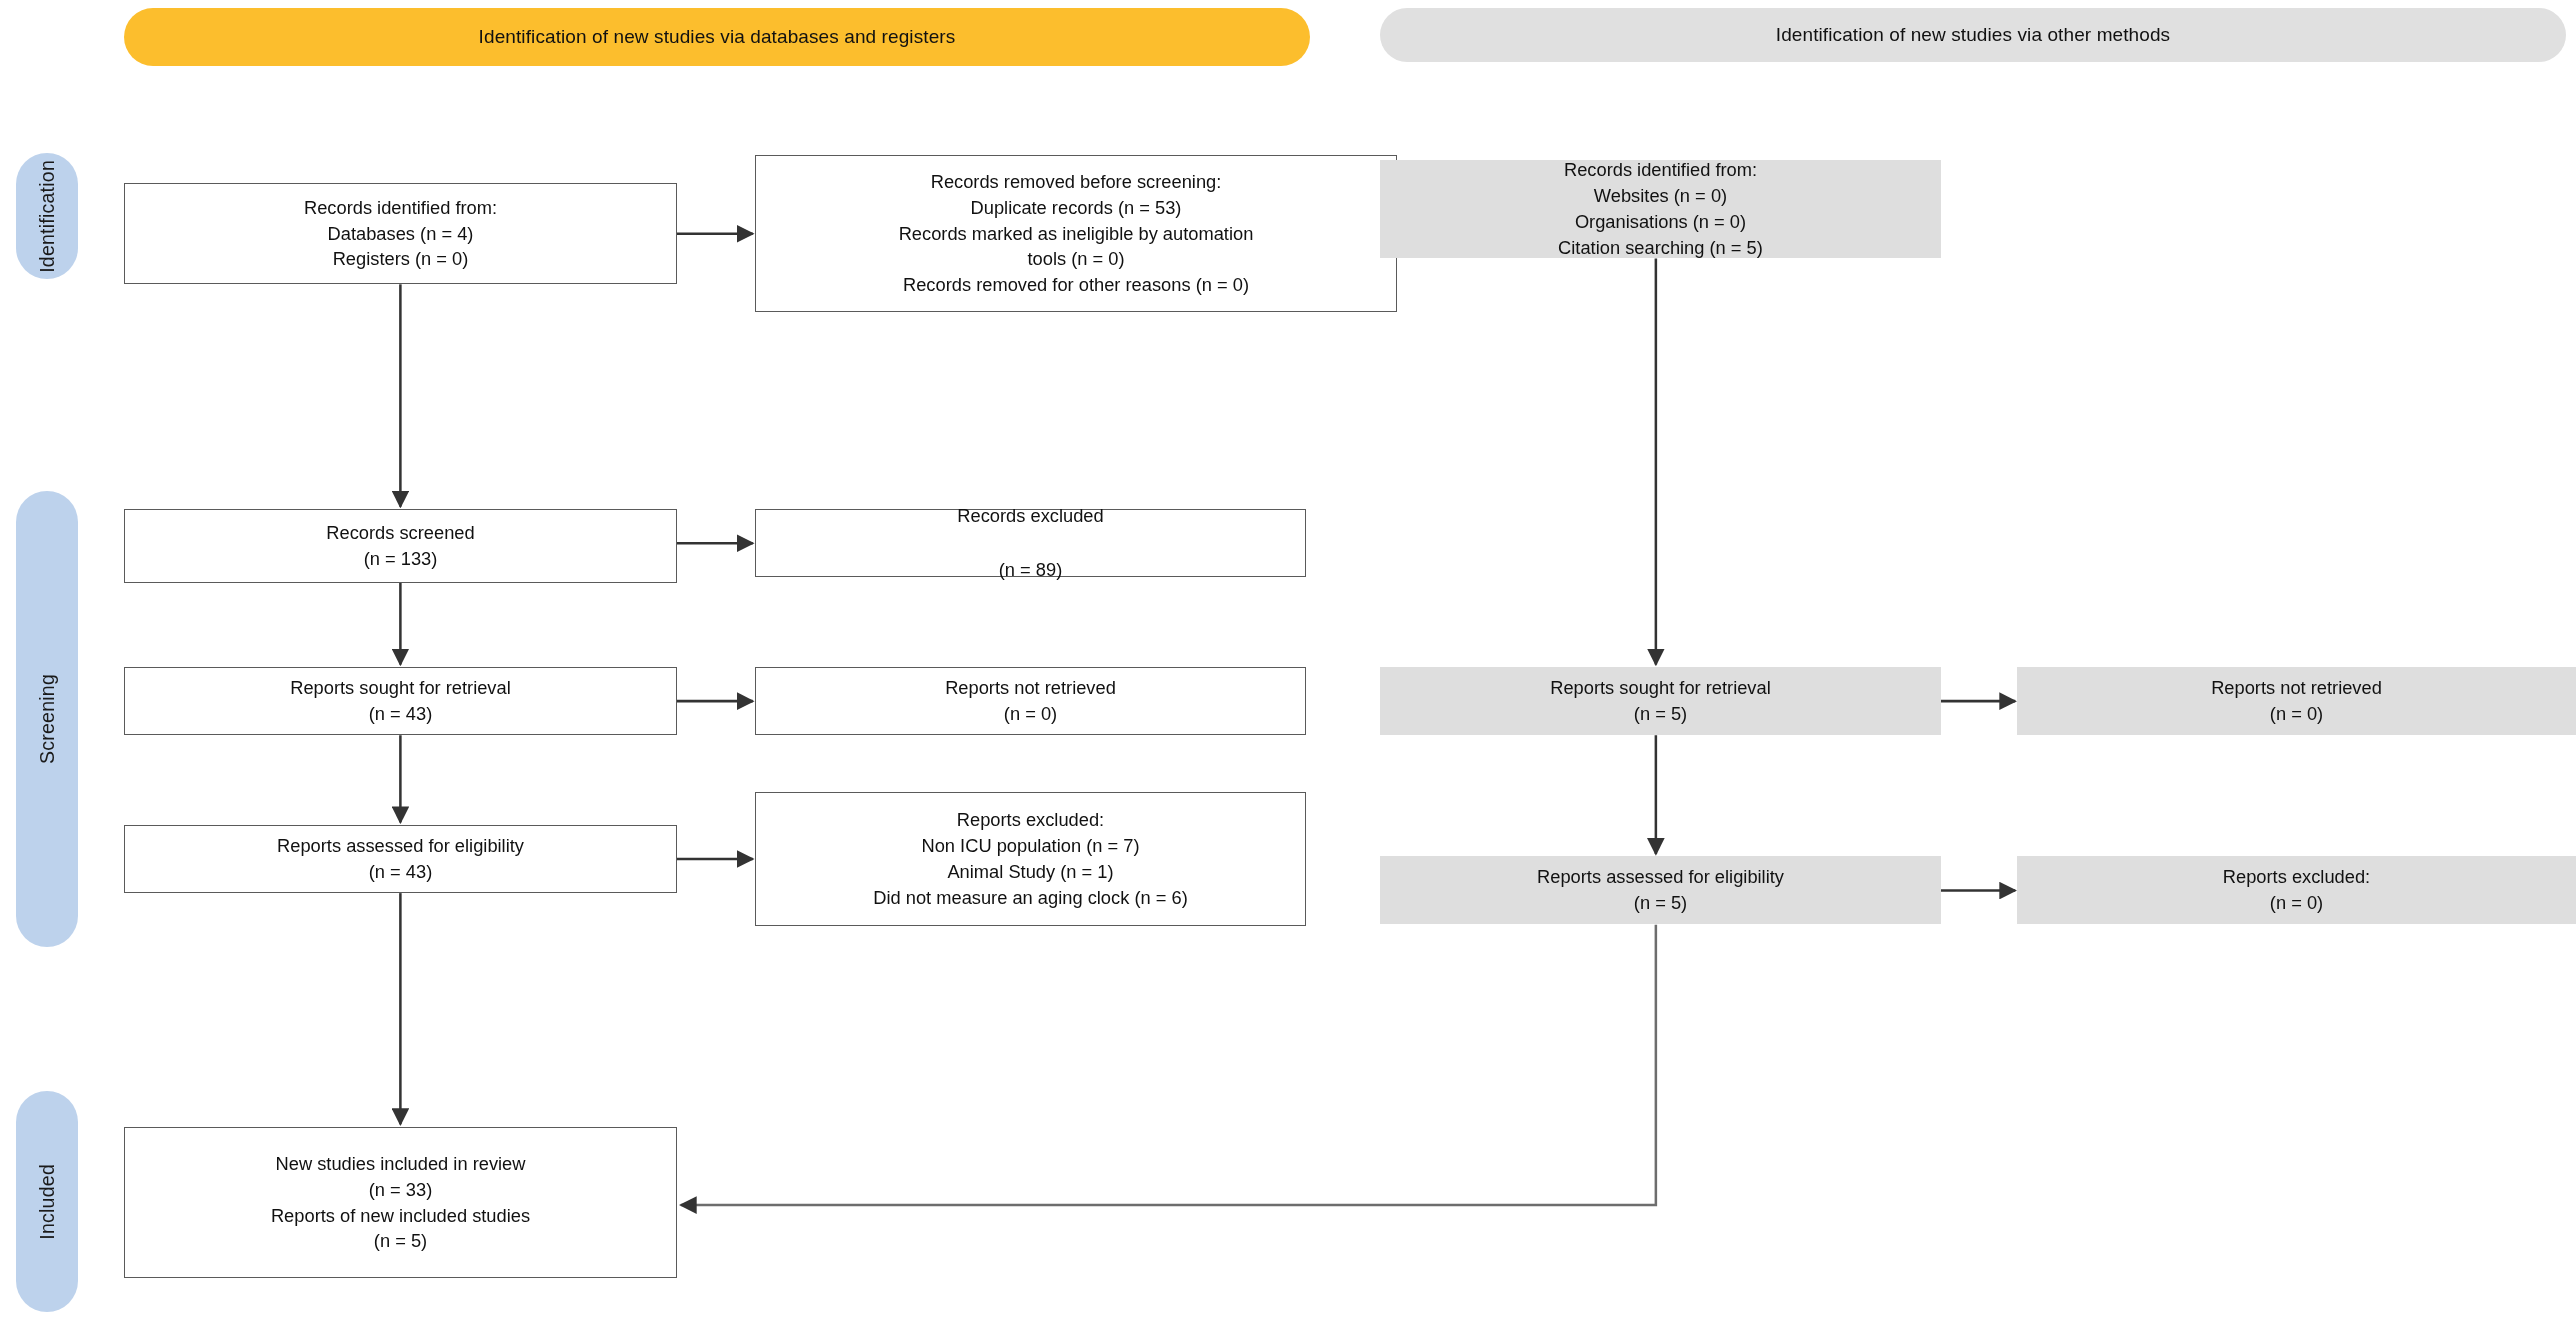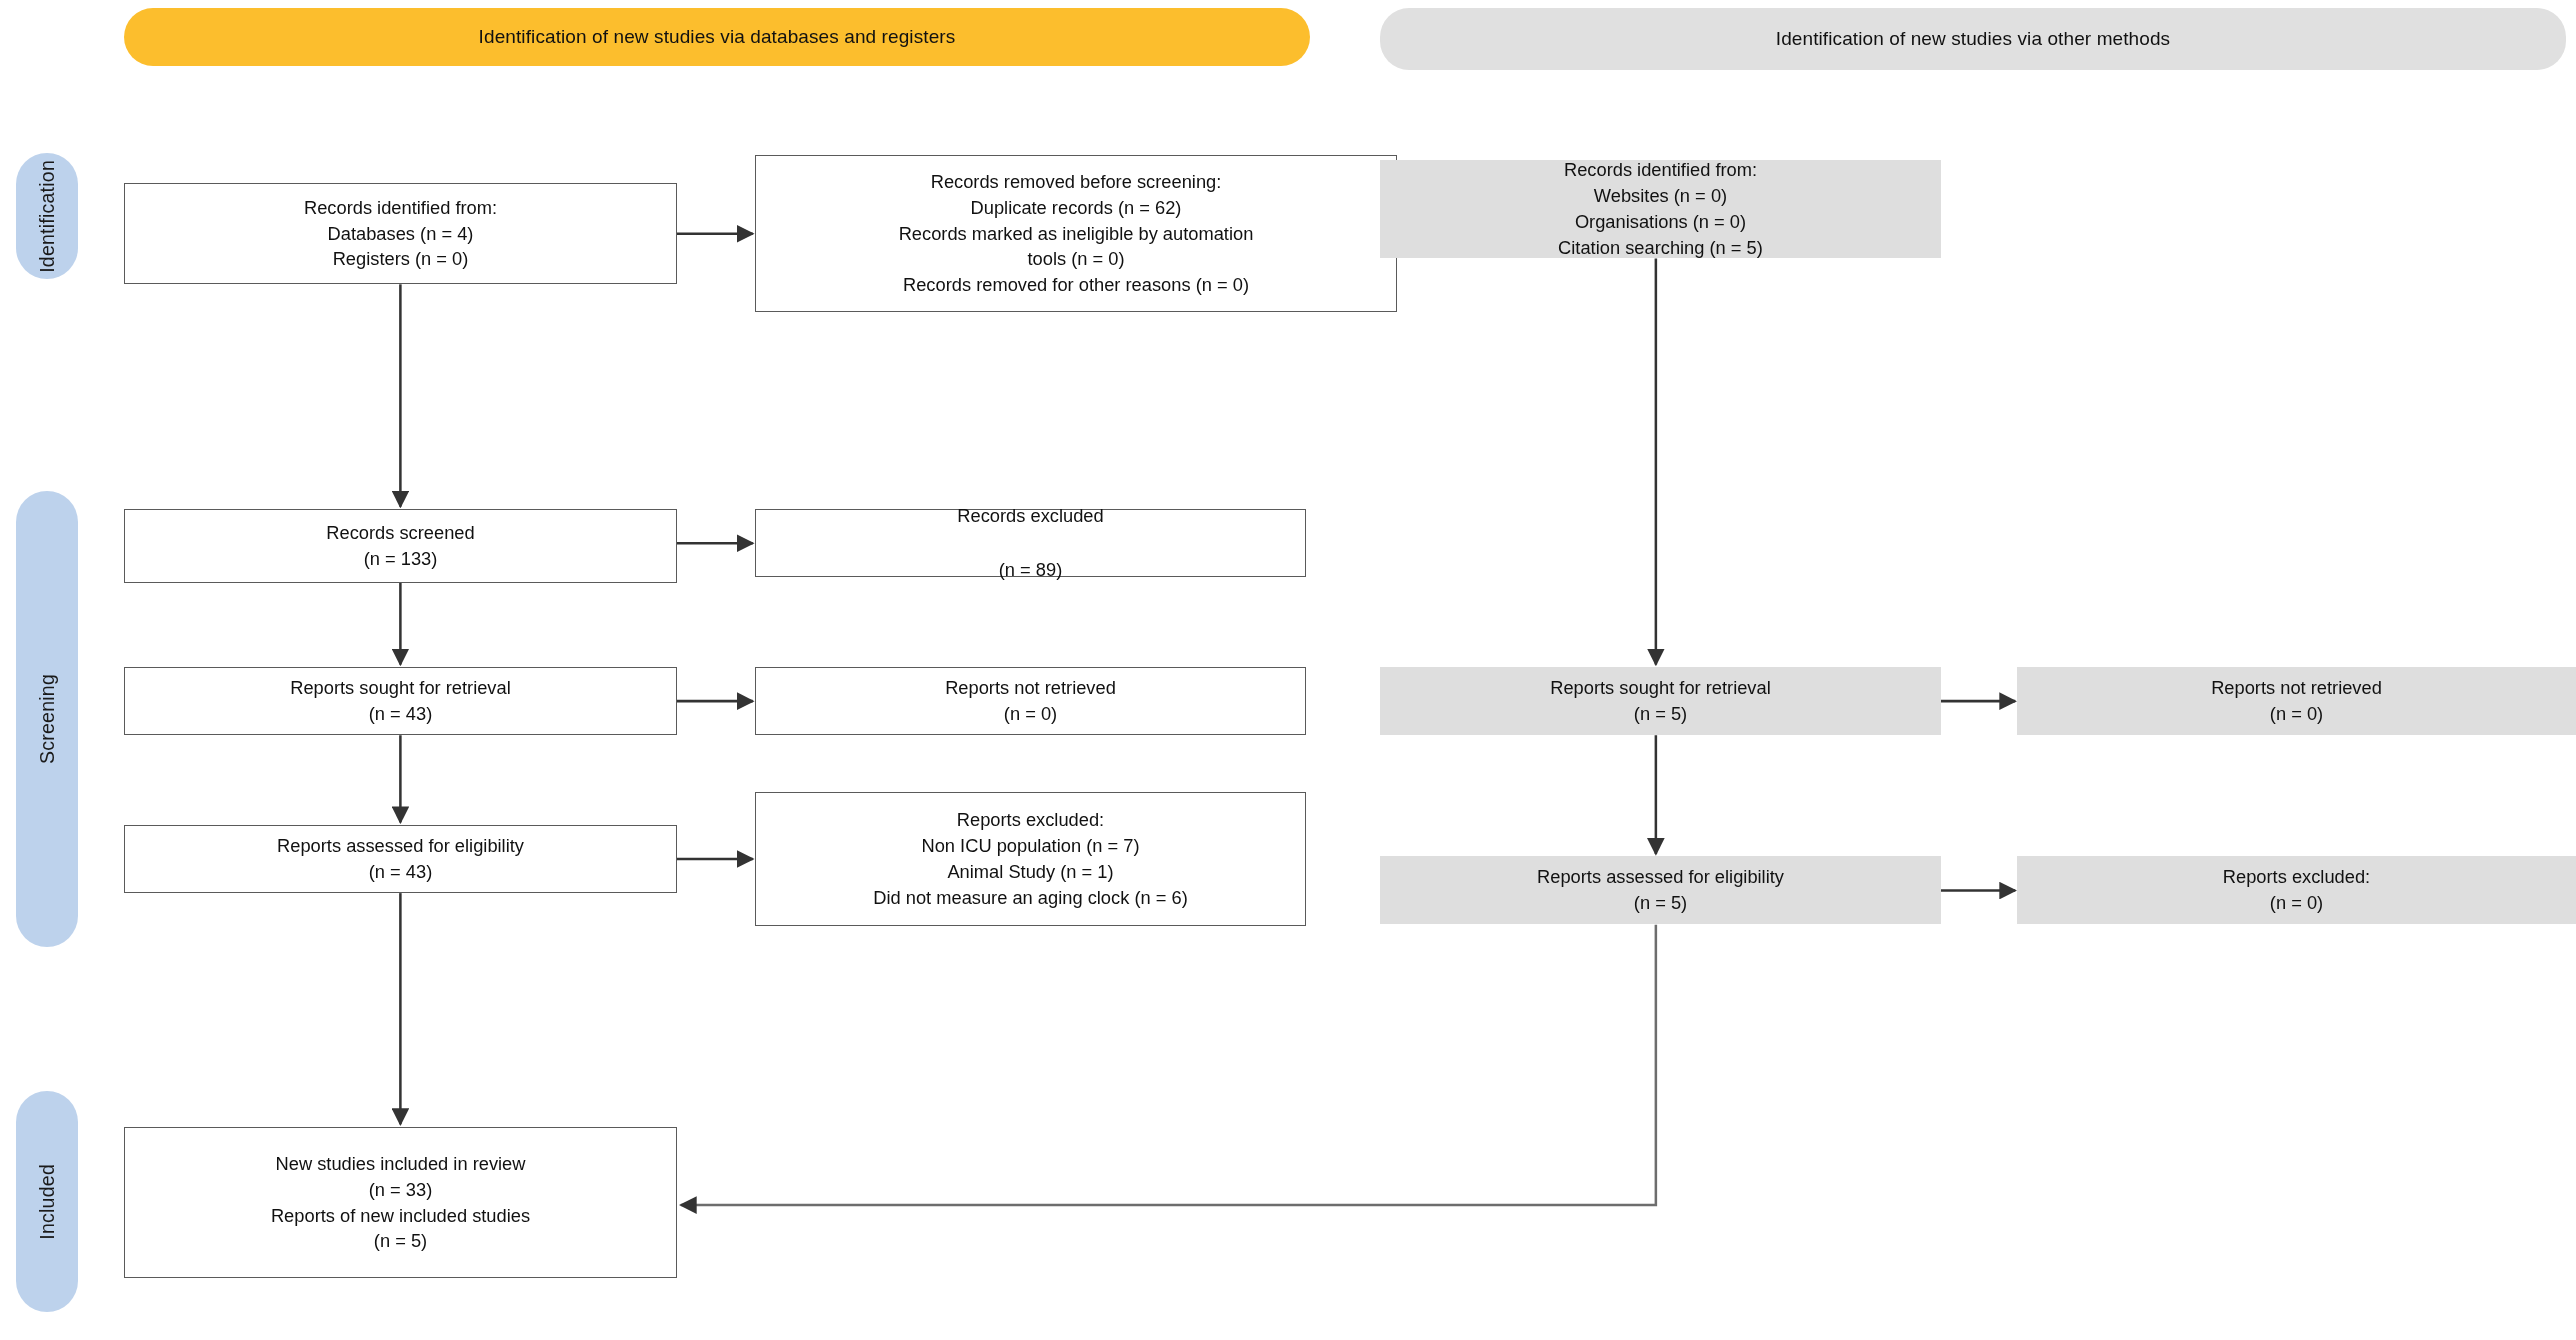--- a/index.html
+++ b/index.html
@@ -35,21 +35,21 @@
     text-align: center;
     padding: 0 19px;
   }
   #banner-db {
     left: 124px; top: 7.6px;
     width: 1186px; height: 58px;
     background: #FCBE2D;
   }
   #banner-other {
     left: 1380px; top: 7.6px;
-    width: 1186px; height: 62px;
+    width: 1186px; height: 54px;
     background: #E0E0E0;
   }
 
   
   .stage-pill {
     position: absolute;
     left: 16px;
     width: 62px;
     background: #BDD2EC;
     border-radius: 31px;
@@ -174,21 +174,21 @@
   </div>
 
   <div class="box white" id="box-identified-db">
     <span class="ln">Records identified from:</span>
     <span class="ln">Databases (n = 4)</span>
     <span class="ln">Registers (n = 0)</span>
   </div>
 
   <div class="box white" id="box-removed">
     <span class="ln">Records removed before screening:</span>
-    <span class="ln">Duplicate records (n = 62)</span>
+    <span class="ln">Duplicate records (n = 53)</span>
     <span class="ln">Records marked as ineligible by automation</span>
     <span class="ln">tools (n = 0)</span>
     <span class="ln">Records removed for other reasons (n = 0)</span>
   </div>
 
   <div class="box white" id="box-screened">
     <span class="ln">Records screened</span>
     <span class="ln">(n = 133)</span>
   </div>
 

